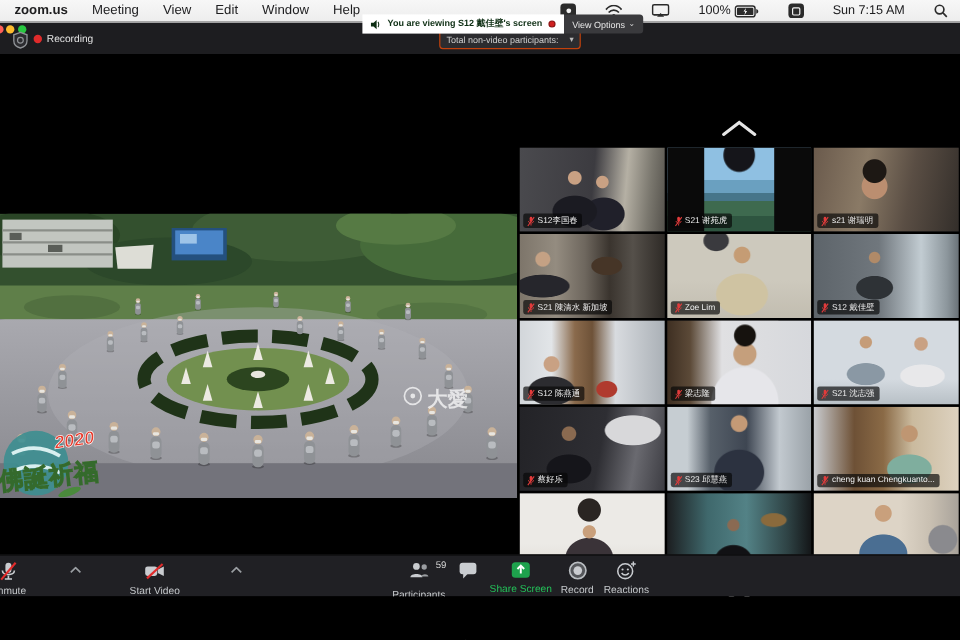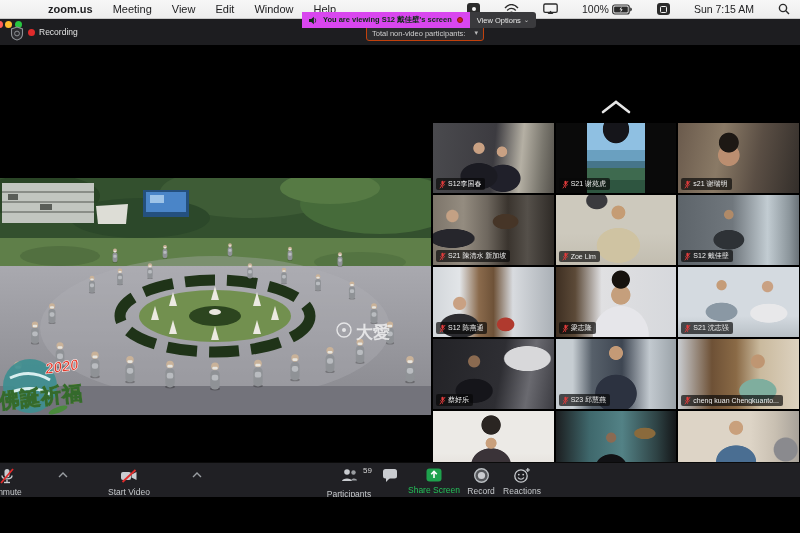--- a/index.html
+++ b/index.html
@@ -4,21 +4,21 @@
 <style>
   * { margin:0; padding:0; box-sizing:border-box; }
   html,body { background:#000; }
   body { font-family:"Liberation Sans", sans-serif; }
   .screen { position:relative; width:800px; height:533px; overflow:hidden; background:#000; }
 
   
   .menubar { position:absolute; top:0; left:0; width:800px; height:19px;
     background:linear-gradient(#f7f7f7,#ededed); border-bottom:1px solid #c9c9c9;
     display:flex; align-items:center; font-size:11px; color:#1d1d1f; z-index:5; }
-  .menubar .menus { display:flex; align-items:center; gap:0;margin-left:36px; }
+  .menubar .menus { display:flex; align-items:center; gap:0; }
   .menubar .app-name { font-weight:bold; padding:0 10px 0 12px; }
   .menubar .menu-item { padding:0 10px; cursor:default; }
   .menubar .status { margin-left:auto; display:flex; align-items:center; gap:24px; padding-right:10px; }
   .menubar .status svg { display:block; }
   .statustext { font-size:10.5px; color:#1d1d1f; }
   .mb-darkicon { width:13px; height:12px; background:#2b2b2b; border-radius:3px; position:relative; }
   .mb-darkicon .dot { position:absolute; left:4.5px; top:4px; width:4px; height:4px; background:#f2f2f2; border-radius:50%; }
   .mb-darkicon .sq { position:absolute; left:3px; top:2.5px; width:7px; height:7px; border:1.2px solid #f2f2f2; border-radius:1.5px; }
   .battery-wrap { display:flex; align-items:center; gap:3px; }
 
@@ -35,21 +35,21 @@
   .rec-label { font-size:8.5px; color:#e3e3e3; }
 
   .nonvideo-dd { position:absolute; left:352px; top:25px; width:118px; height:16px;
     background:#2c2c2f; border:1px solid #c2410c; border-radius:3px;
     display:flex; align-items:center; justify-content:space-between; padding:0 5px;margin-left:14px; }
   .nonvideo-dd .lbl { font-size:7.5px; color:#cfcfcf; white-space:nowrap; }
   .nonvideo-dd .car { font-size:7px; color:#bbb; }
 
   
   .banner { position:absolute; left:302px; top:12px; height:16px; display:flex; z-index:9; }
-  .banner-green { display:flex; align-items:center; gap:5px; background:#d946ef; padding:0 7px; height:16px; }
+  .banner-green { display:flex; align-items:center; gap:5px; background:#ffffff; padding:0 7px; height:16px; }
   .banner-text { font-size:7.5px; color:#0d2e13; font-weight:bold; white-space:nowrap; }
   .banner-dot { width:6px; height:6px; border-radius:50%; background:#d02020; border:1px solid #8c1414; }
   .view-options { display:flex; align-items:center; gap:3px; background:#3a3a3d; padding:0 7px; height:16px; border-radius:0 3px 3px 0; cursor:pointer; }
   .view-options .vo-lbl { font-size:7.5px; color:#e8e8e8; white-space:nowrap; }
   .view-options .vo-car { font-size:6.5px; color:#cfcfcf; }
 
   
   .main { position:absolute; top:45px; left:0; width:800px; height:417px; background:#000; }
   .shared-video { position:absolute; left:0; top:133px; width:431px; height:237px; background:#0a0a0a; overflow:hidden; }
   .shared-video svg { display:block; }

